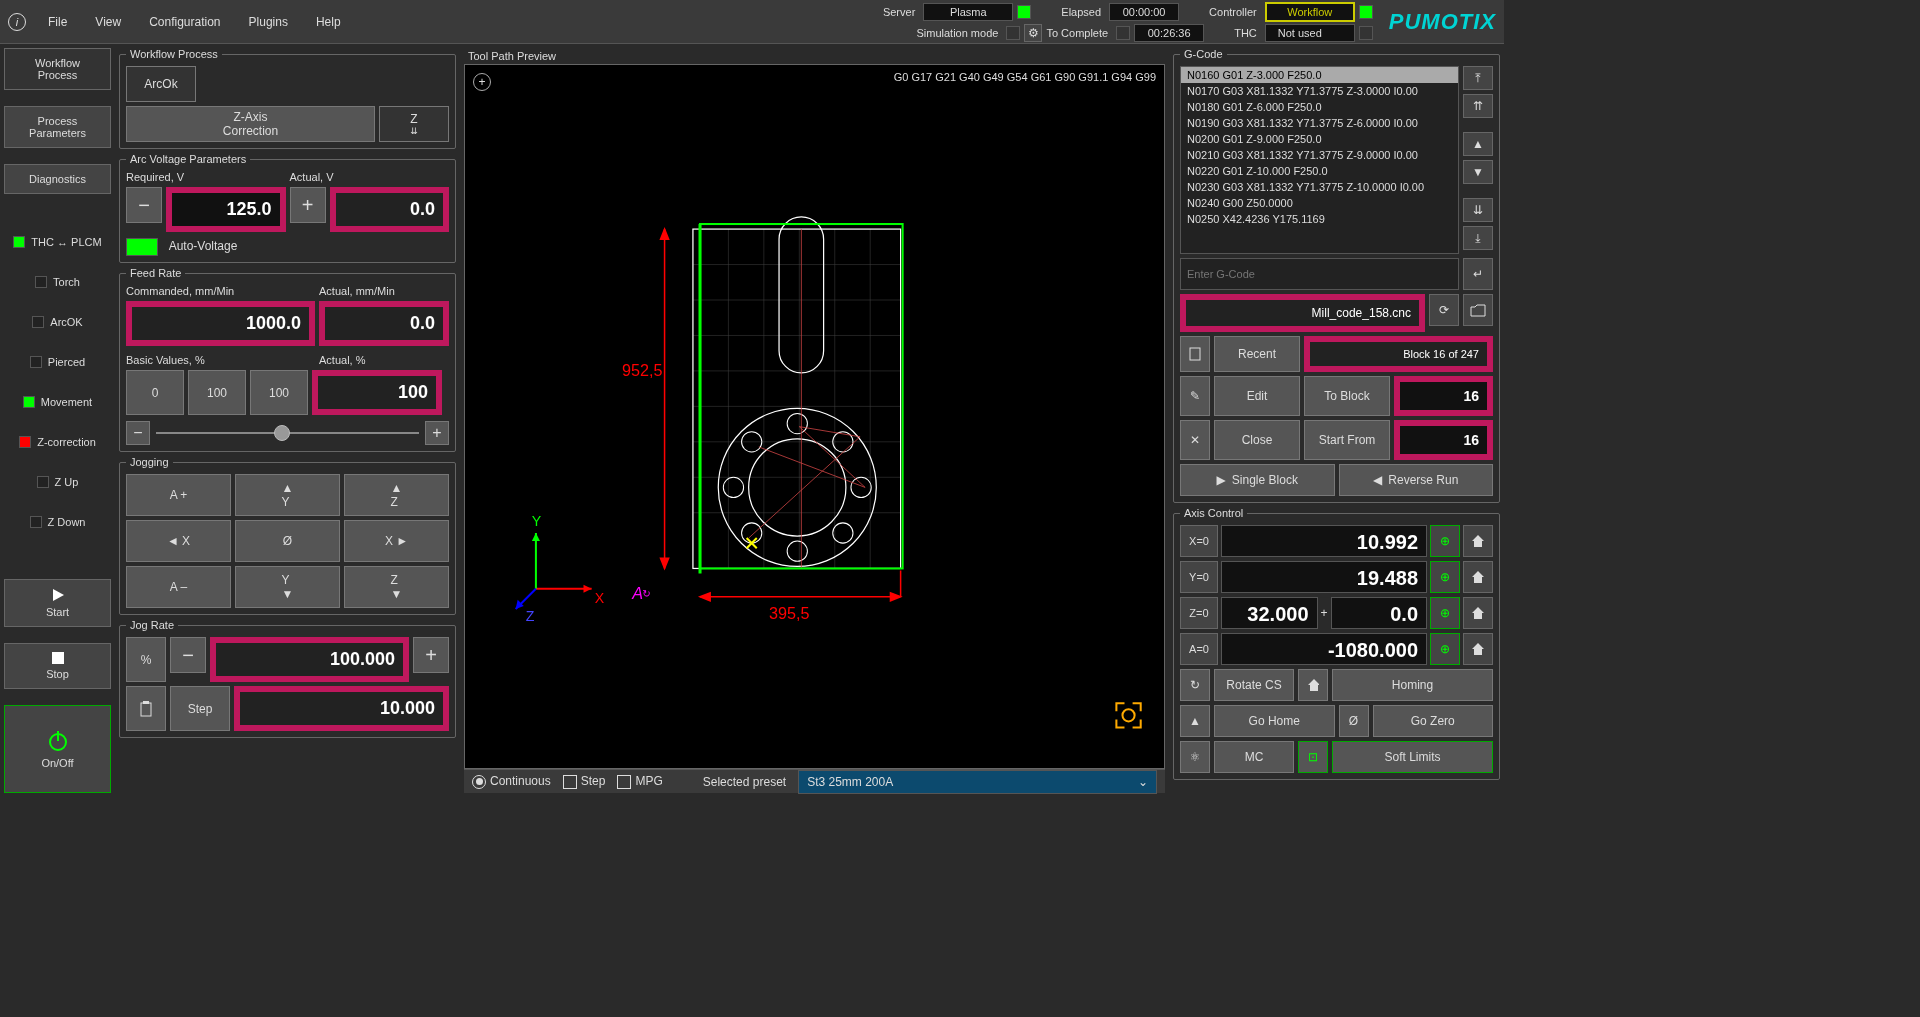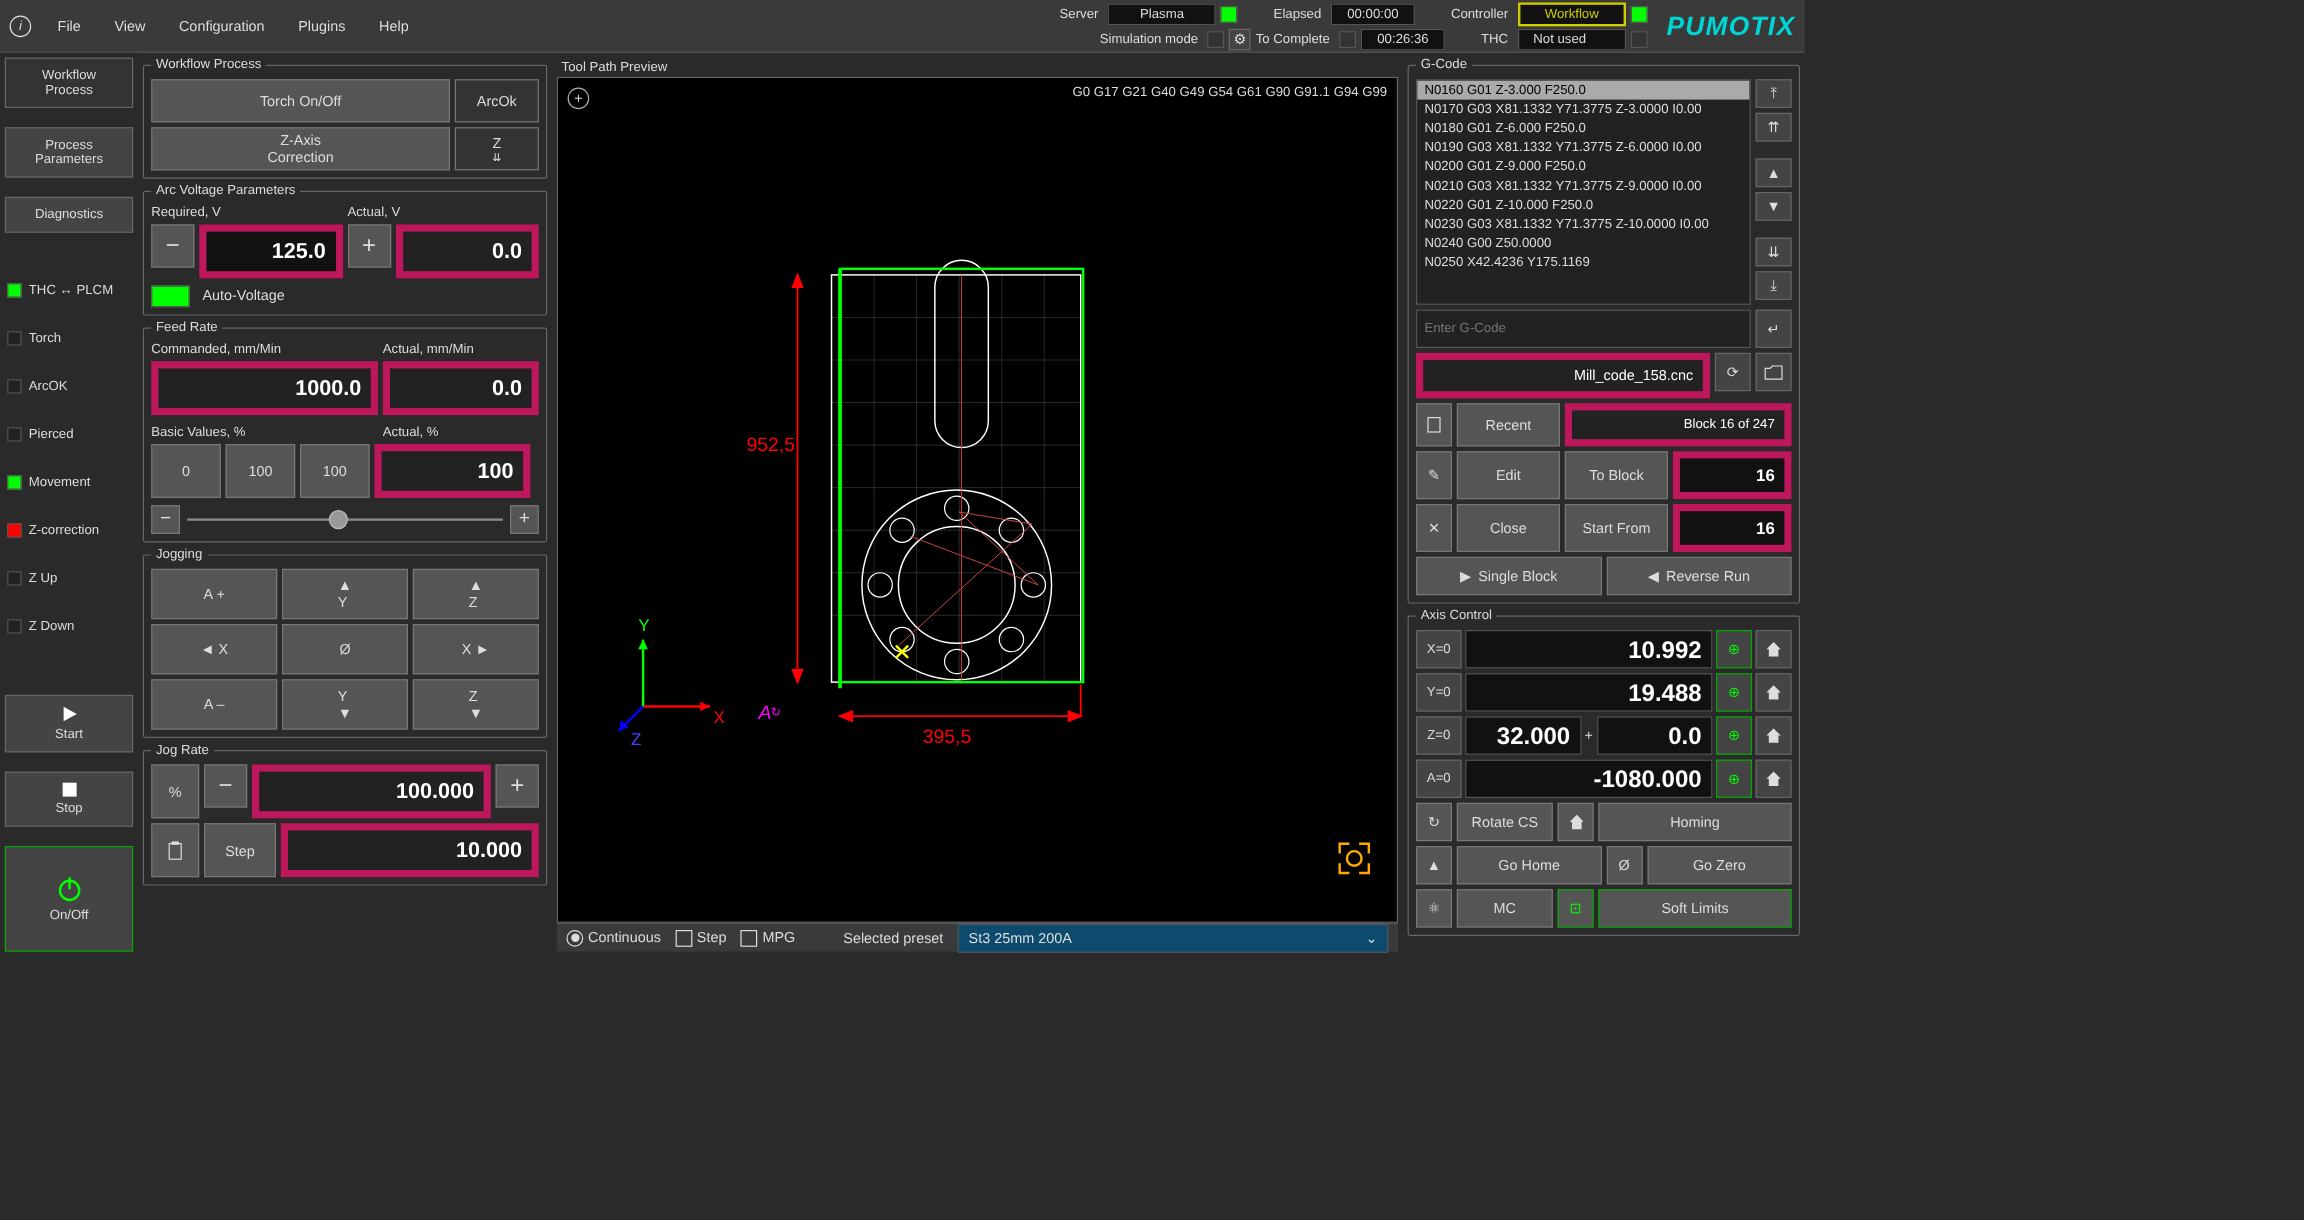--- a/index.html
+++ b/index.html
@@ -13,21 +13,21 @@
 .status-box { background: #111; padding: 2px 12px; min-width: 70px; text-align: center; font-size: 11px; border: 1px solid #555; }
 .status-box.yellow-border { border: 2px solid #cc0; color: #cc0; }
 .led { width: 14px; height: 14px; background: #333; border: 1px solid #555; display: inline-block; }
 .led.green { background: #0f0; }
 .logo { color: #00d4d4; font-size: 22px; font-weight: bold; font-style: italic; letter-spacing: 1px; margin-left: 16px; }
 .main { display: flex; height: 753px; }
 .sidebar { width: 115px; background: #2a2a2a; padding: 4px; display: flex; flex-direction: column; gap: 16px; }
 .side-btn { background: #444; border: 1px solid #666; padding: 8px 4px; text-align: center; font-size: 11px; cursor: pointer; display: flex; flex-direction: column; align-items: center; justify-content: center; gap: 4px; }
 .side-btn.active { background: #333; }
 .side-btn.tall { height: 88px; }
-.side-status { display: flex; align-items: center; gap: 6px; padding: 6px 2px; font-size: 11px; }
+.side-status { display: flex; align-items: center; gap: 6px; padding: 6px 2px; font-size: 11px; justify-content: center; }
 .side-led { width: 12px; height: 12px; border: 1px solid #555; }
 .side-led.green { background: #0f0; }
 .side-led.red { background: #f00; }
 .side-led.dark { background: #222; }
 .panel-left { width: 345px; padding: 4px; display: flex; flex-direction: column; gap: 4px; }
 fieldset { border: 1px solid #666; padding: 6px; border-radius: 2px; }
 legend { font-size: 11px; padding: 0 4px; }
 .btn { background: #555; border: 1px solid #777; padding: 8px; text-align: center; cursor: pointer; font-size: 12px; display: flex; align-items: center; justify-content: center; }
 .btn.dark { background: #333; }
 .row { display: flex; gap: 4px; }
@@ -164,21 +164,20 @@
           <line x1="12" y1="2" x2="12" y2="12" stroke="#0f0" stroke-width="2"></line>
         </svg>
         <span>On/Off</span>
       </div>
   </div>
 
   <div class="panel-left">
     <fieldset>
       <legend>Workflow Process</legend>
       <div class="row">
-        <div class="btn col" style="height:36px">Torch On/Off</div>
         <div class="btn dark" style="width:70px;height:36px">ArcOk</div>
       </div>
       <div class="row" style="margin-top:4px">
         <div class="btn col" style="height:36px;white-space:pre-line">Z-Axis
 Correction</div>
         <div class="btn dark" style="width:70px;height:36px;flex-direction:column">
             <span>Z</span>
             <span style="font-size:9px">⇊</span>
           </div>
       </div>

